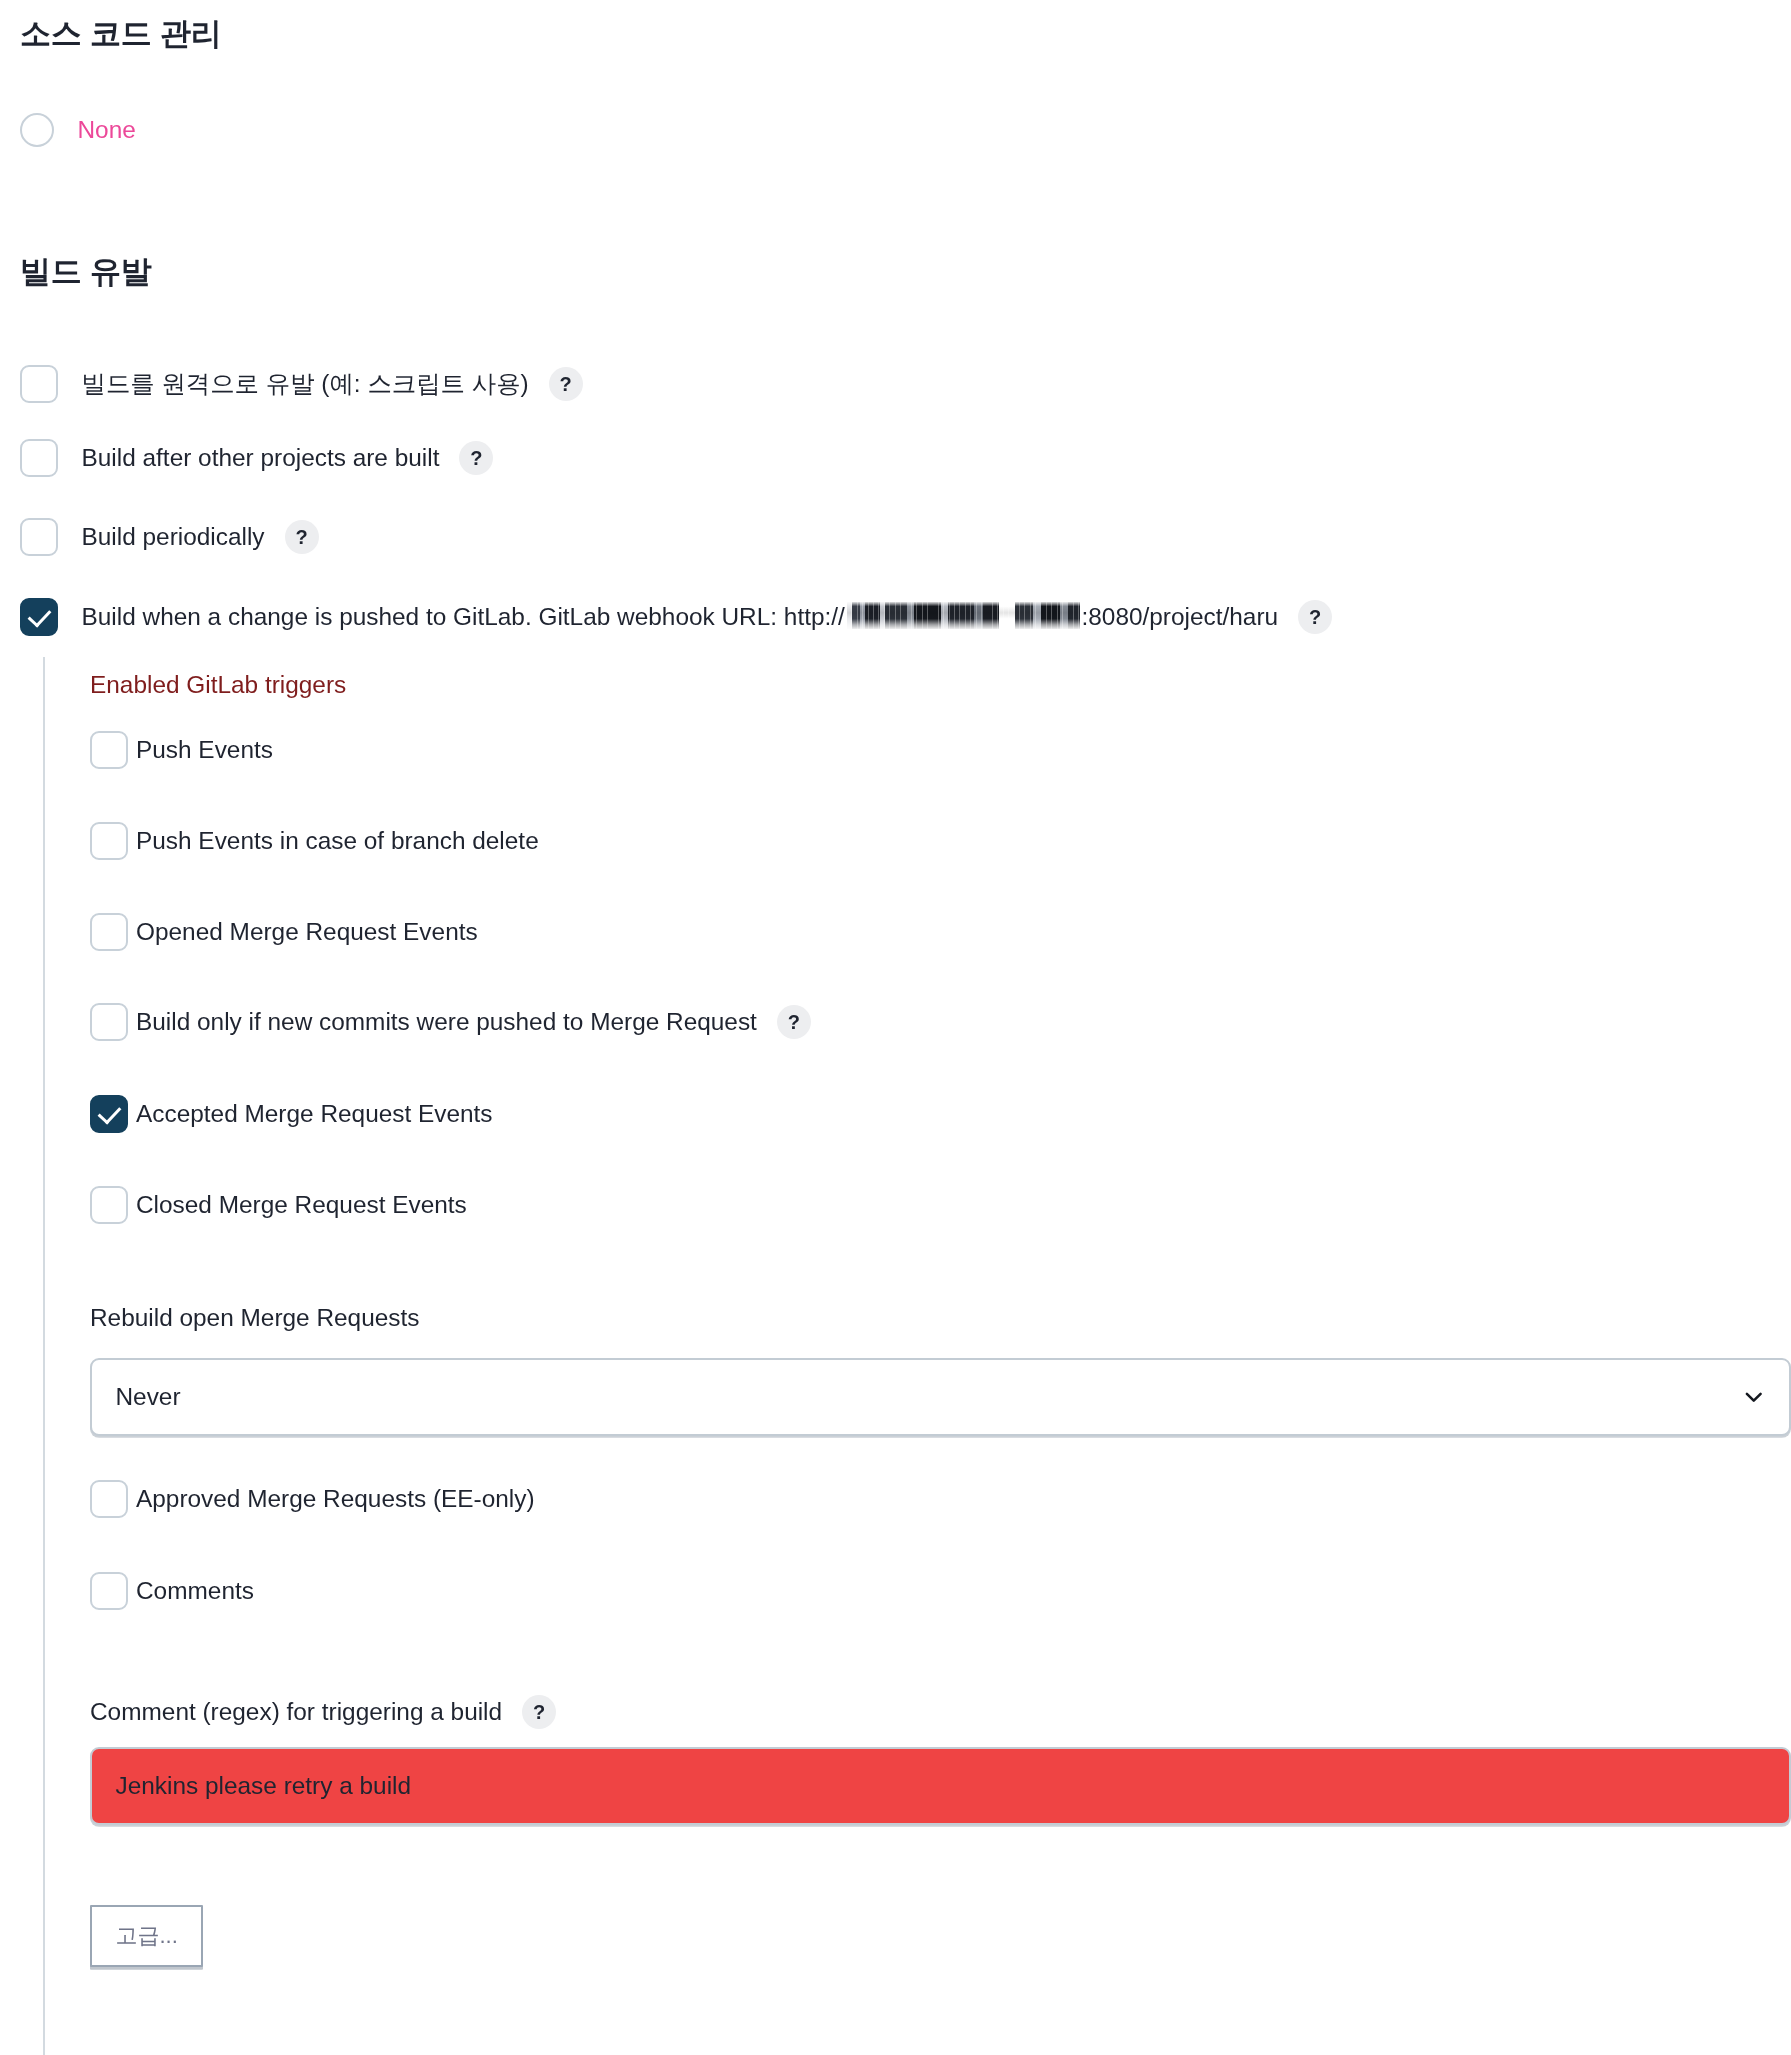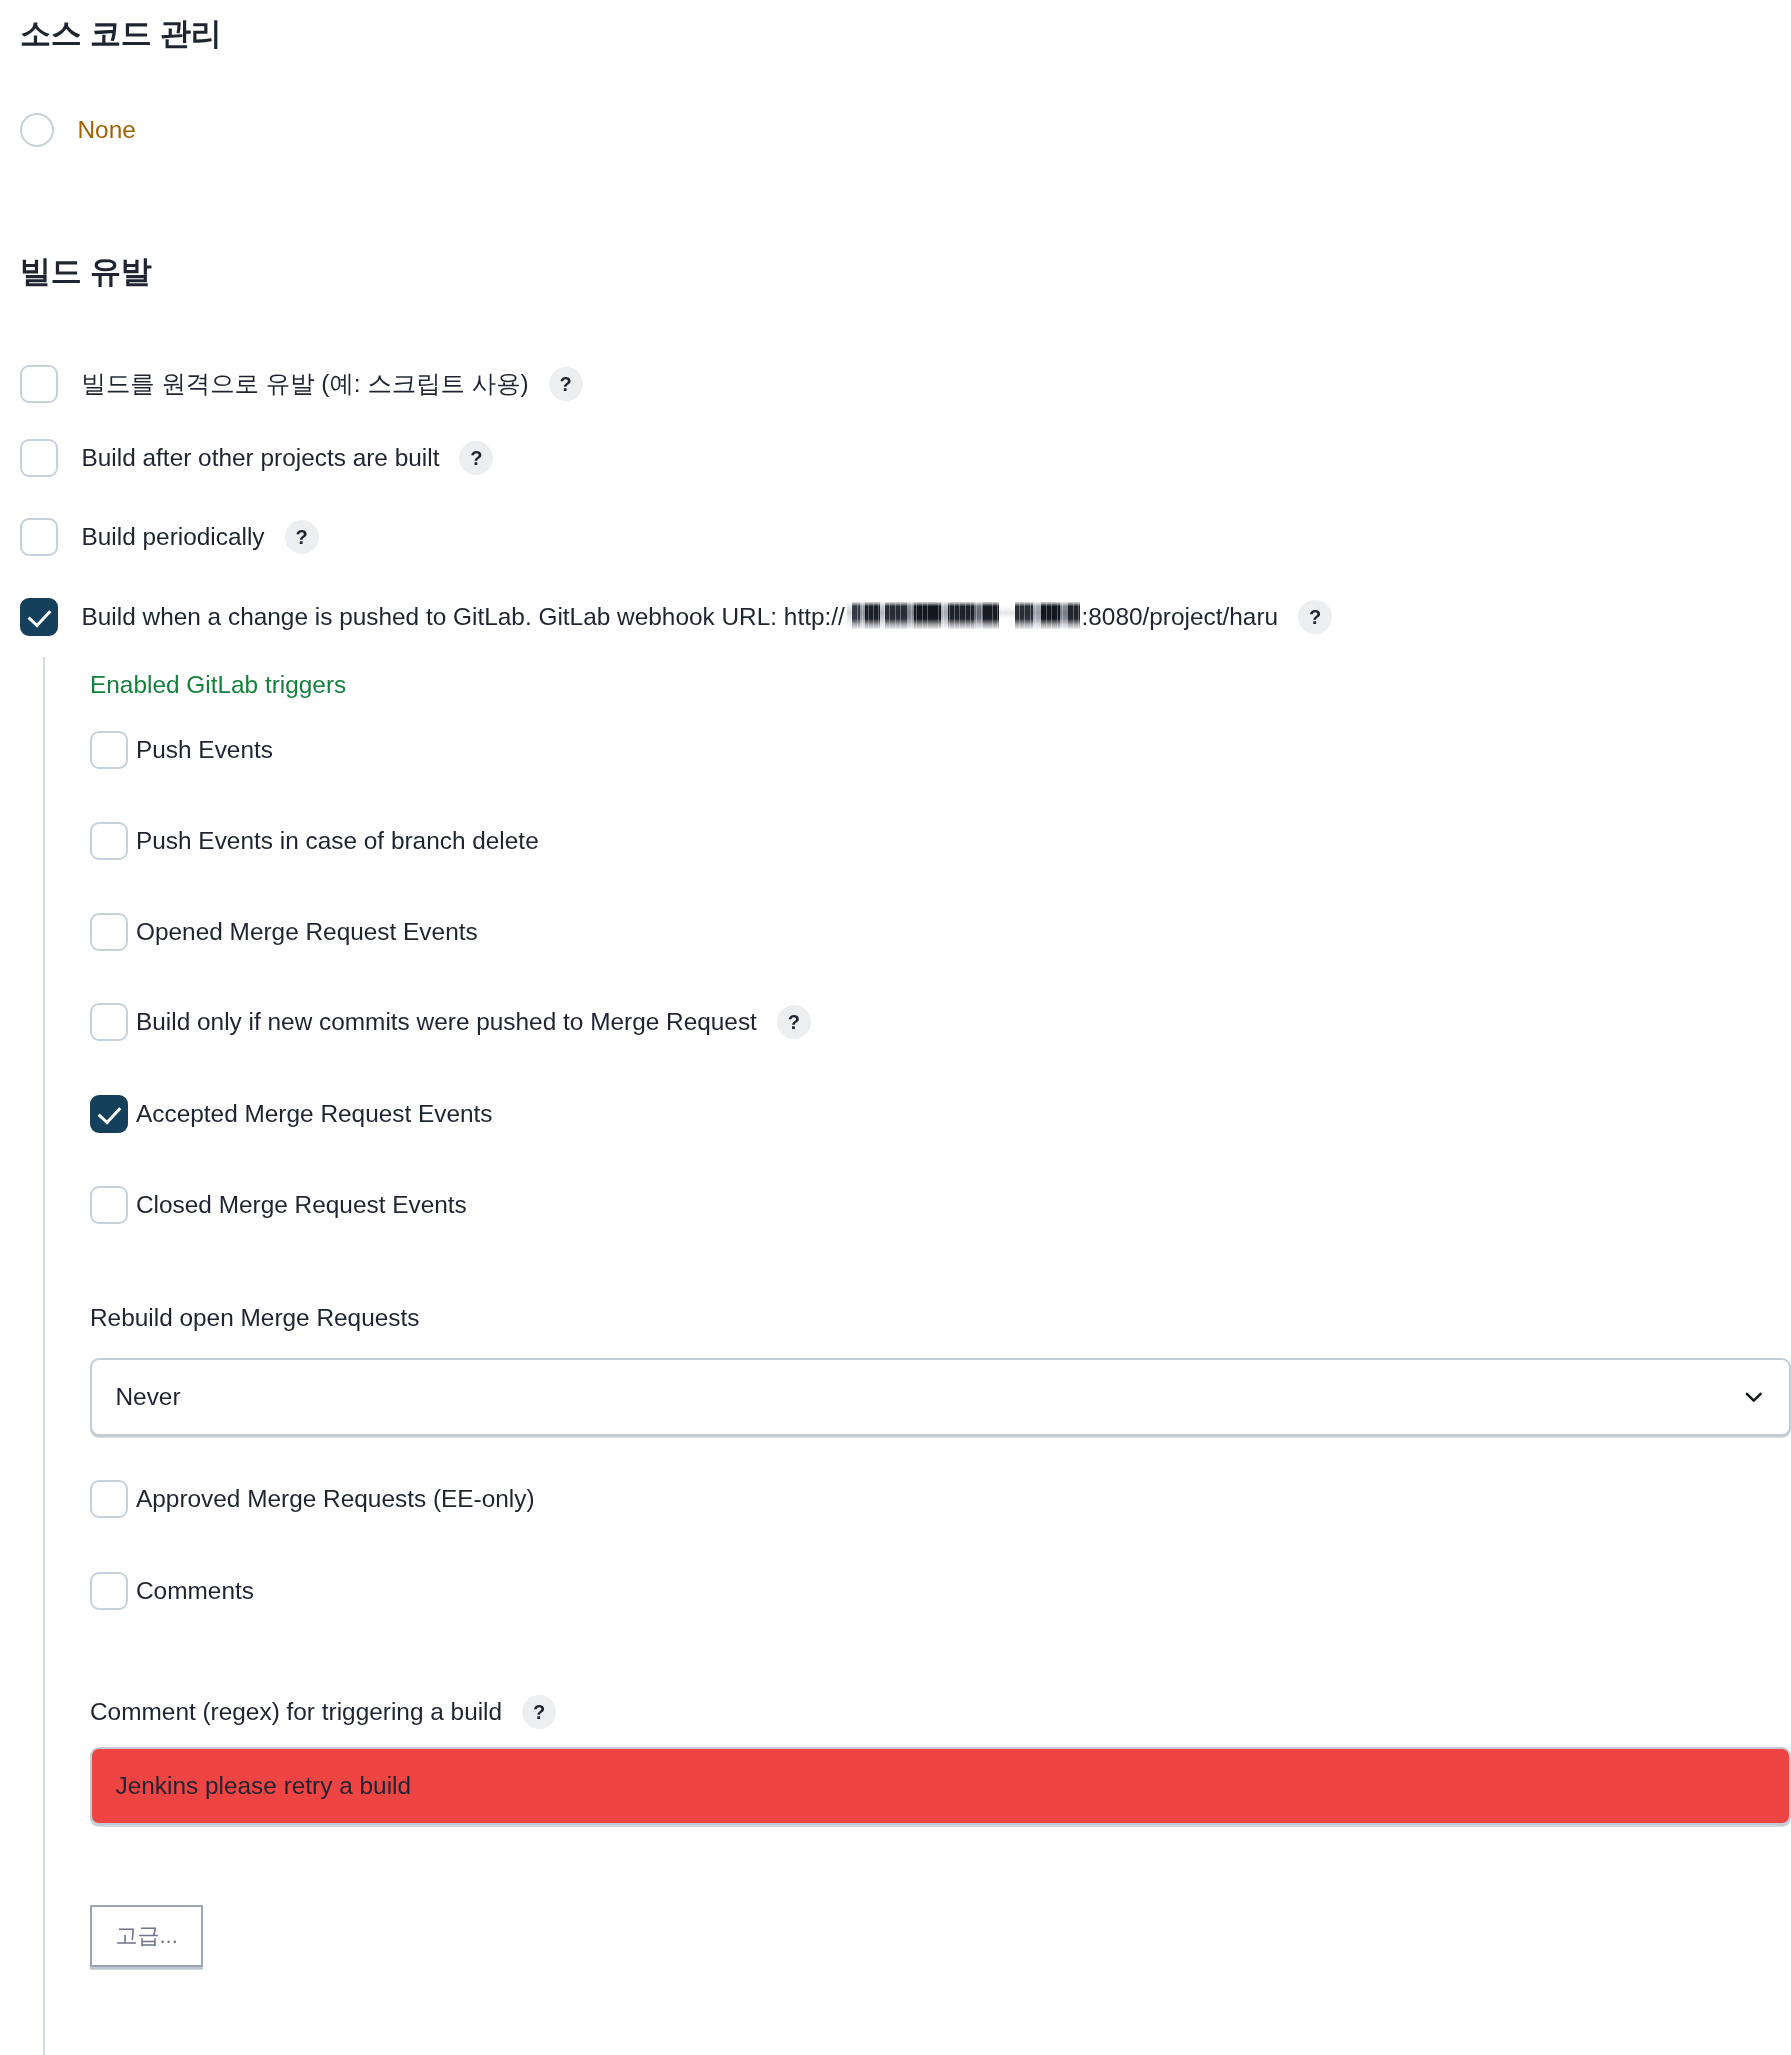--- a/index.html
+++ b/index.html
@@ -49,21 +49,21 @@
   .radio-outer {
     width: 34px;
     height: 34px;
     border-radius: 50%;
     border: 2.7px solid #c8d1d9;
     background: #ffffff;
     flex: 0 0 auto;
   }
   .radio-label {
     font-size: 24.4px;
-    color: #a16207;
+    color: #ec4899;
     line-height: 1;
   }
 
   
   .cb-row {
     position: absolute;
     display: flex;
     align-items: center;
   }
   .cb-box {
@@ -124,21 +124,21 @@
     width: 1748px;
     height: 1399px;
     border-left: 2.7px solid #d3dae0;
     padding-left: 0;
   }
   .nested-inner { position: relative; width: 100%; height: 100%; }
 
   .nested-label {
     position: absolute;
     font-size: 24.4px;
-    color: #15803d;
+    color: #7f1d1d;
     line-height: 1.1;
     white-space: nowrap;
   }
 
   .ncb-row {
     position: absolute;
     display: flex;
     align-items: center;
   }
   .ncb-box {

